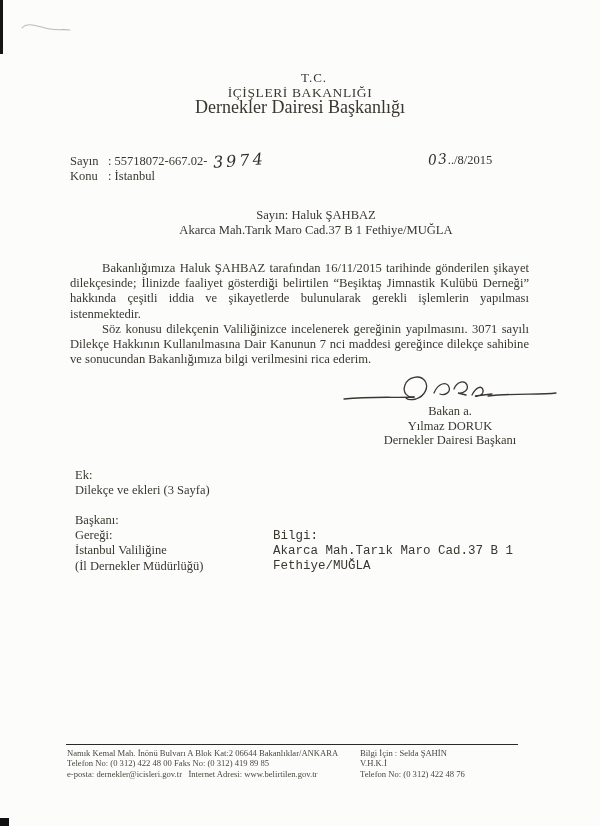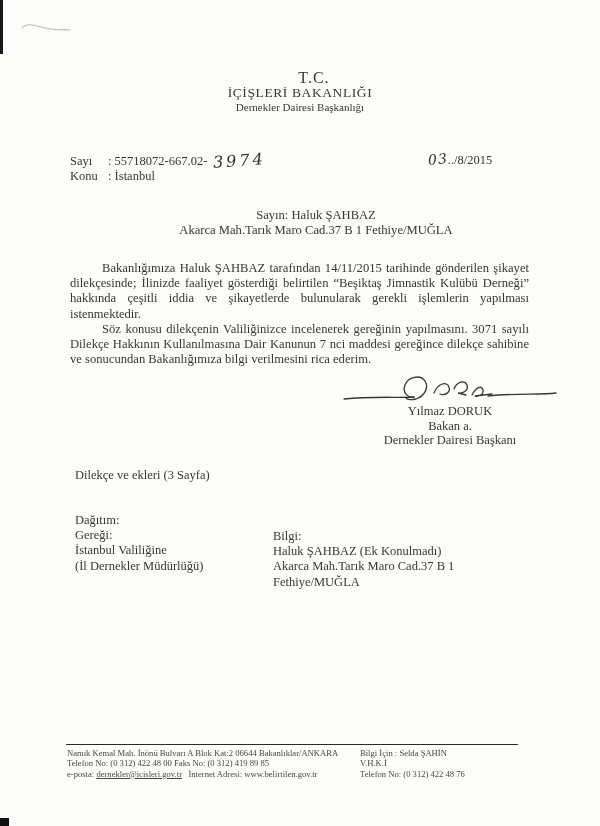--- a/index.html
+++ b/index.html
@@ -14,23 +14,23 @@
   }
   .abs{position:absolute;}
   .scanline-left{
     position:absolute;left:0;top:0;width:3px;height:54px;background:#161616;
   }
   .scanmark-bottom{
     position:absolute;left:0;top:818px;width:9px;height:8px;background:#111;
   }
   
   .header{left:0;top:70px;width:600px;text-align:center;line-height:15px;}
-  .header .l1{font-size:16px;letter-spacing:1px;margin-left:28px;}
+  .header .l1{font-size:13px;letter-spacing:1px;margin-left:28px;}
   .header .l2{font-size:13.5px;letter-spacing:.6px;}
-  .header .l3{font-size:11px;}
+  .header .l3{font-size:18px;}
   
   .refblock{left:70px;top:152px;font-size:12.5px;line-height:15px;}
   .refrow{white-space:nowrap;}
   .reflabel{display:inline-block;width:38px;}
   .hand{
     font-family:"DejaVu Serif",serif;
     font-style:italic;
     color:#33302a;
   }
   .hand-sayi{
@@ -44,26 +44,26 @@
   
   .bodytext{left:70px;top:261px;width:459px;font-size:12.6px;line-height:15.2px;text-align:justify;}
   .bodytext p{margin:0;text-indent:32px;}
   
   .sigblock{left:340px;top:368px;width:220px;text-align:center;font-size:12.5px;line-height:14.5px;}
   .sigscribble{display:block;margin:0 auto -6px auto;}
   
   .ekblock{left:75px;top:468px;font-size:12.5px;line-height:15px;}
   
   .dagitim{left:75px;top:513px;font-size:12.5px;line-height:15.2px;}
-  .bilgi{left:273px;top:529px;font-size:12.5px;line-height:15.2px;}
+  .bilgi{left:273px;top:529px;font-size:12.5px;line-height:15.2px;font-family:Liberation Mono, monospace;}
   
   .footrule{left:66px;top:744px;width:452px;height:0;border-top:1.6px solid #2c2a26;}
   .footleft{left:67px;top:748px;font-size:8.6px;line-height:10.4px;color:#4a473f;font-family:"Liberation Serif",serif;}
   .footright{left:360px;top:748px;width:160px;font-size:8.6px;line-height:10.4px;color:#4a473f;}
-  .underline{text-decoration:underline;}
+  .underline{}
   .penmark{position:absolute;left:20px;top:18px;}
 </style>
 </head>
 <body>
 
 <div id="page">
 
   <div class="scanline-left"></div>
   <div class="scanmark-bottom"></div>
   <svg class="penmark" width="52" height="16" viewBox="0 0 52 16">
@@ -71,71 +71,71 @@
   </svg>
 
   <div class="abs header">
     <div class="l1">T.C.</div>
     <div class="l2">İÇİŞLERİ BAKANLIĞI</div>
     <div class="l3">Dernekler Dairesi Başkanlığı</div>
   </div>
 
   <div class="abs refblock">
     <div class="refrow">
-      <span class="reflabel">Sayı</span><span>: 55718072-667.02-</span><span class="hand hand-sayi">3974</span>
+      <span class="reflabel">Sayın</span><span>: 55718072-667.02-</span><span class="hand hand-sayi">3974</span>
     </div>
     <div class="refrow">
       <span class="reflabel">Konu</span><span>: İstanbul</span>
     </div>
   </div>
 
   <div class="abs dateblock">
     <span class="hand hand-day">03</span><span>../8/2015</span>
   </div>
 
   <div class="abs recipient">
     <div>Sayın: Haluk ŞAHBAZ</div>
     <div>Akarca Mah.Tarık Maro Cad.37 B 1 Fethiye/MUĞLA</div>
   </div>
 
   <div class="abs bodytext">
-    <p>Bakanlığımıza Haluk ŞAHBAZ tarafından 14/11/2015 tarihinde gönderilen şikayet dilekçesinde; İlinizde faaliyet gösterdiği belirtilen “Beşiktaş Jimnastik Kulübü Derneği” hakkında çeşitli iddia ve şikayetlerde bulunularak gerekli işlemlerin yapılması istenmektedir.</p>
+    <p>Bakanlığımıza Haluk ŞAHBAZ tarafından 16/11/2015 tarihinde gönderilen şikayet dilekçesinde; İlinizde faaliyet gösterdiği belirtilen “Beşiktaş Jimnastik Kulübü Derneği” hakkında çeşitli iddia ve şikayetlerde bulunularak gerekli işlemlerin yapılması istenmektedir.</p>
     <p>Söz konusu dilekçenin Valiliğinizce incelenerek gereğinin yapılmasını. 3071 sayılı Dilekçe Hakkının Kullanılmasına Dair Kanunun 7 nci maddesi gereğince dilekçe sahibine ve sonucundan Bakanlığımıza bilgi verilmesini rica ederim.</p>
   </div>
 
   <div class="abs sigblock">
     <svg class="sigscribble" width="216" height="42" viewBox="0 0 216 42">
       <g stroke="#3a372f" stroke-width="1.3" fill="none" stroke-linecap="round">
         <path d="M2 31 C 30 28, 55 30, 72 29"></path>
         <path d="M72 29 C 66 30, 60 25, 63 17 C 66 9, 78 6, 83 13 C 87 19, 83 28, 74 31 C 70 32, 66 32, 64 30"></path>
         <path d="M92 25 C 96 15, 105 13, 107 19 C 109 24, 103 28, 98 26"></path>
         <path d="M112 21 C 115 13, 123 12, 125 17 C 127 22, 121 26, 116 25 L 124 27"></path>
         <path d="M130 27 C 134 19, 140 17, 141 22 C 142 26, 137 29, 133 28 L 150 26"></path>
         <path d="M146 28 C 172 25, 198 27, 214 25"></path>
       </g>
     </svg>
+    <div>Bakan a.</div>
     <div>Yılmaz DORUK</div>
-    <div>Bakan a.</div>
     <div>Dernekler Dairesi Başkanı</div>
   </div>
 
   <div class="abs ekblock">
+    <div>Ek:</div>
     <div>Dilekçe ve ekleri (3 Sayfa)</div>
   </div>
 
   <div class="abs dagitim">
-    <div>Dağıtım:</div>
+    <div>Başkanı:</div>
     <div>Gereği:</div>
     <div>İstanbul Valiliğine</div>
     <div>(İl Dernekler Müdürlüğü)</div>
   </div>
 
   <div class="abs bilgi">
     <div>Bilgi:</div>
-    <div>Haluk ŞAHBAZ (Ek Konulmadı)</div>
     <div>Akarca Mah.Tarık Maro Cad.37 B 1</div>
     <div>Fethiye/MUĞLA</div>
   </div>
 
   <div class="abs footrule"></div>
   <div class="abs footleft">
     <div>Namık Kemal Mah. İnönü Bulvarı A Blok Kat:2  06644 Bakanlıklar/ANKARA</div>
     <div>Telefon No: (0 312) 422 48 00  Faks No: (0 312) 419 89 85</div>
     <div>
       <span>e-posta:</span>

